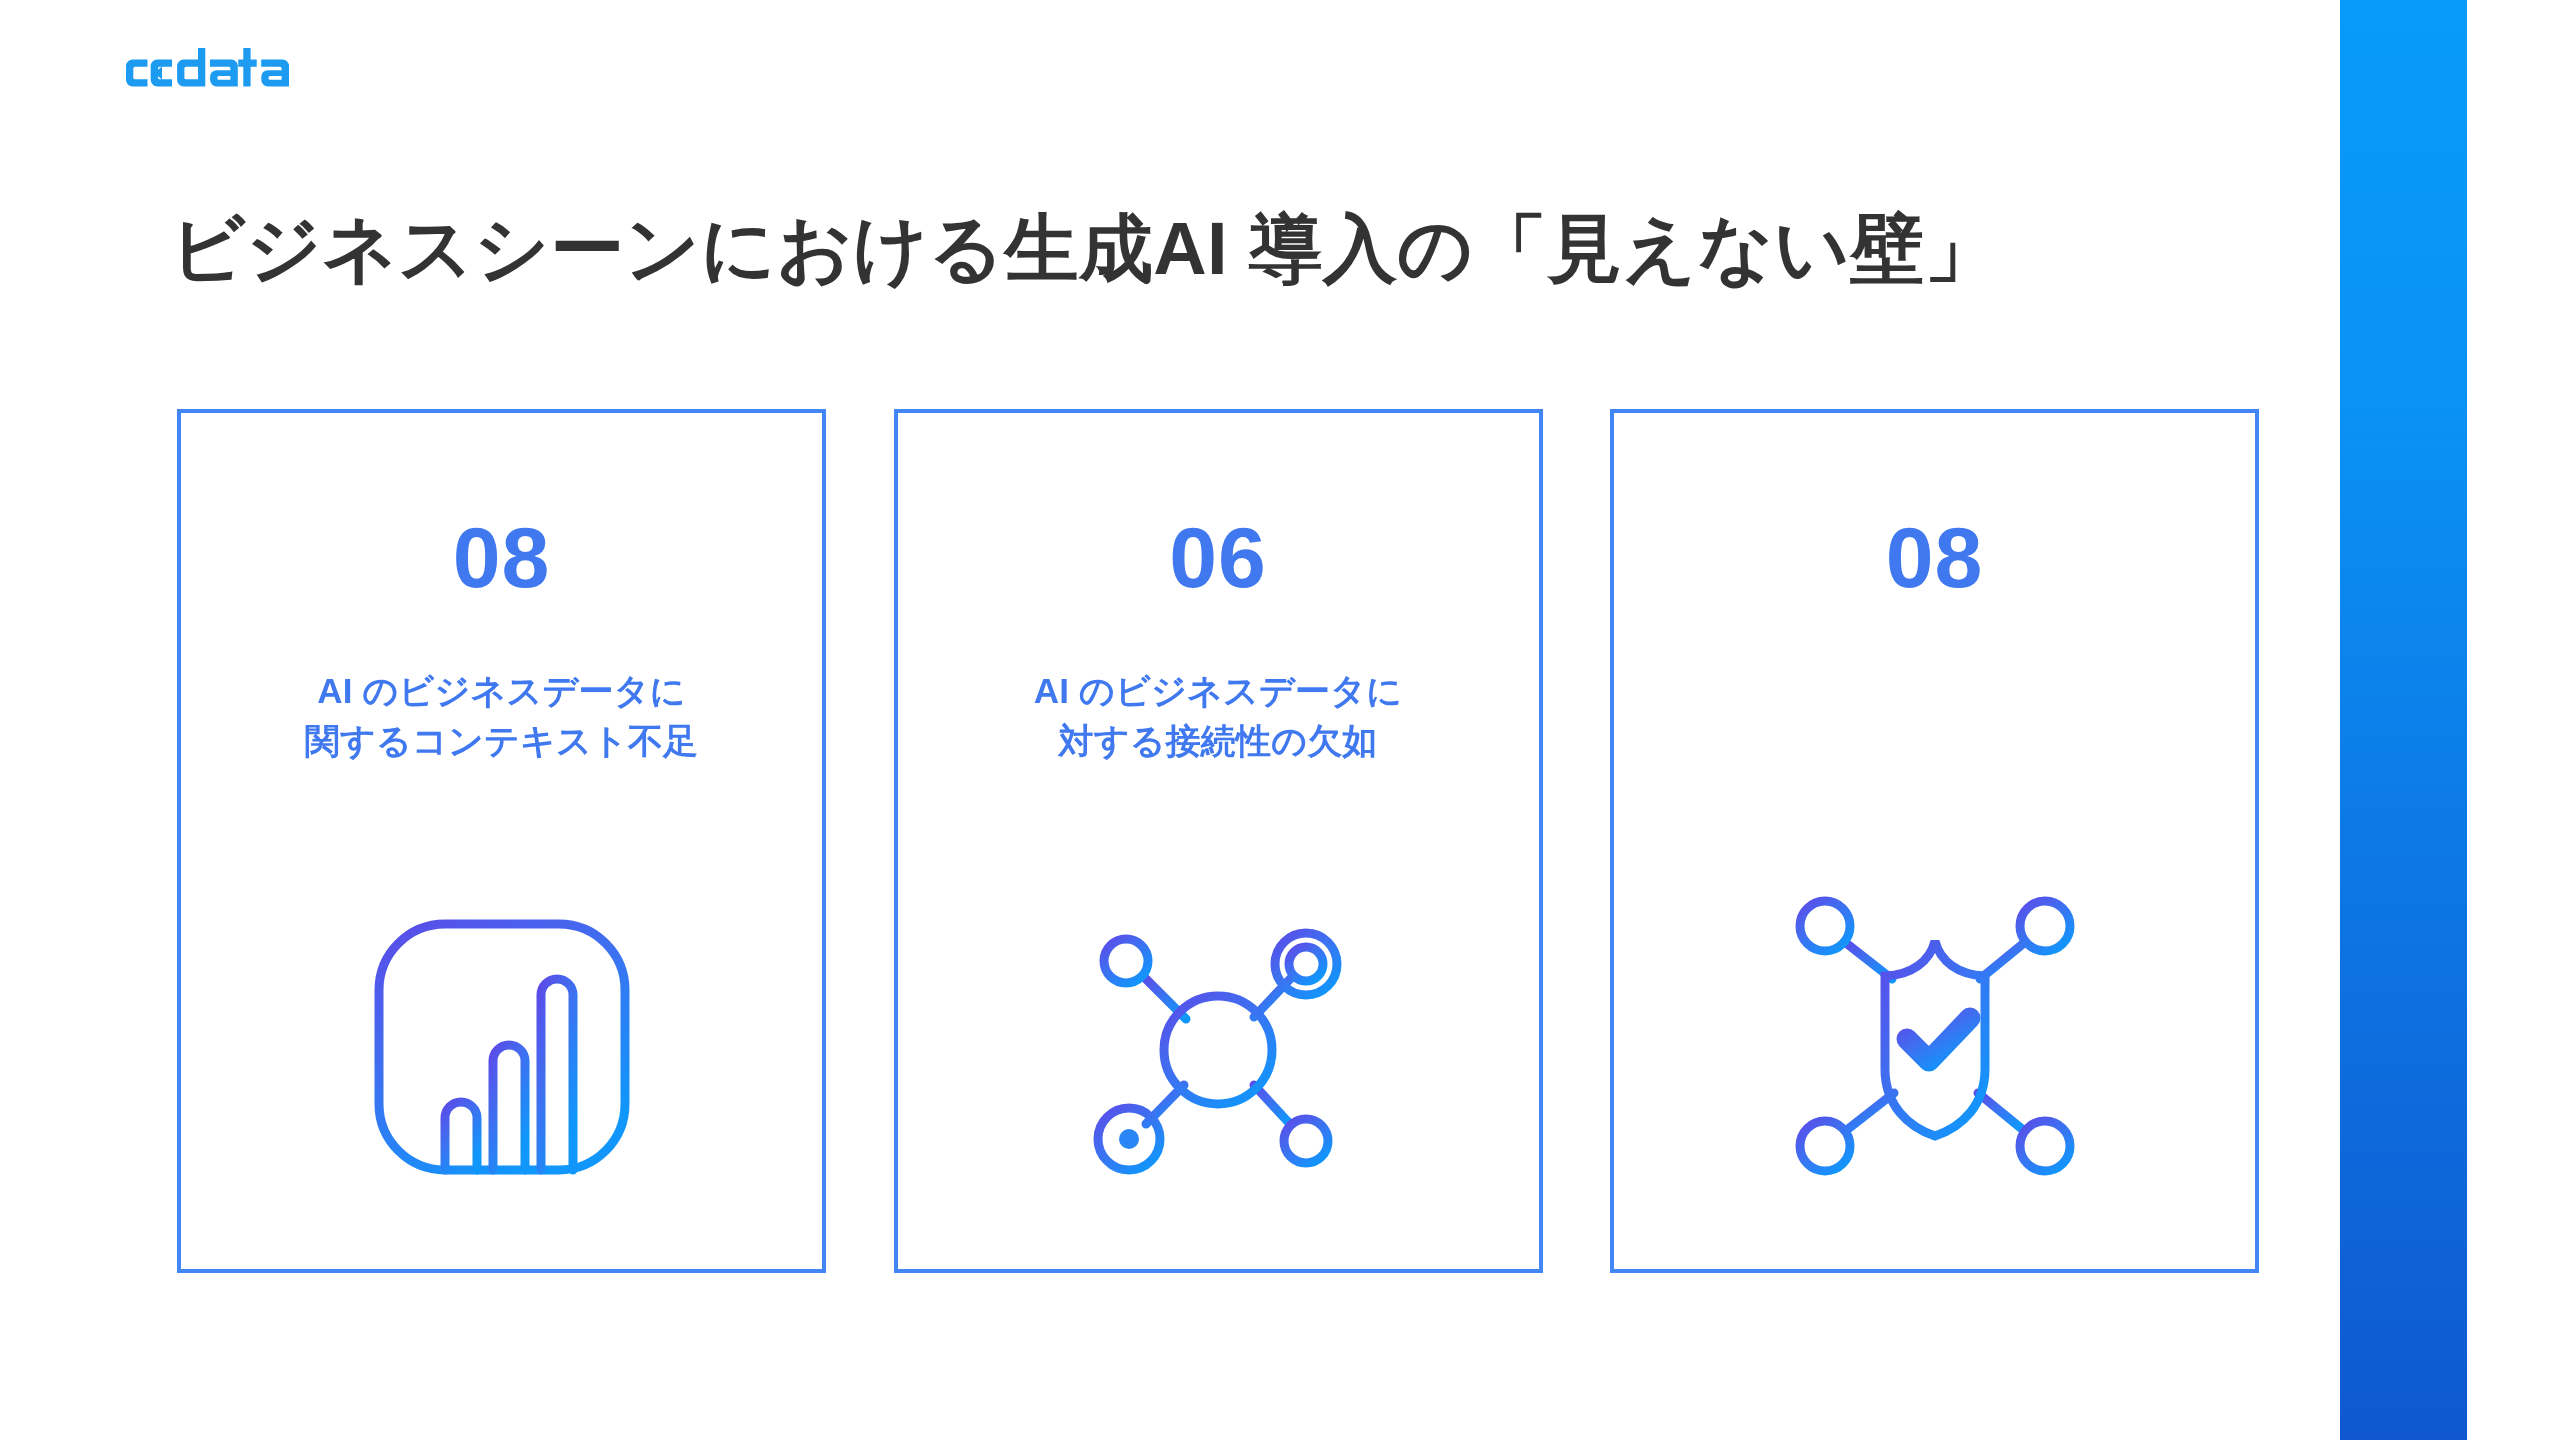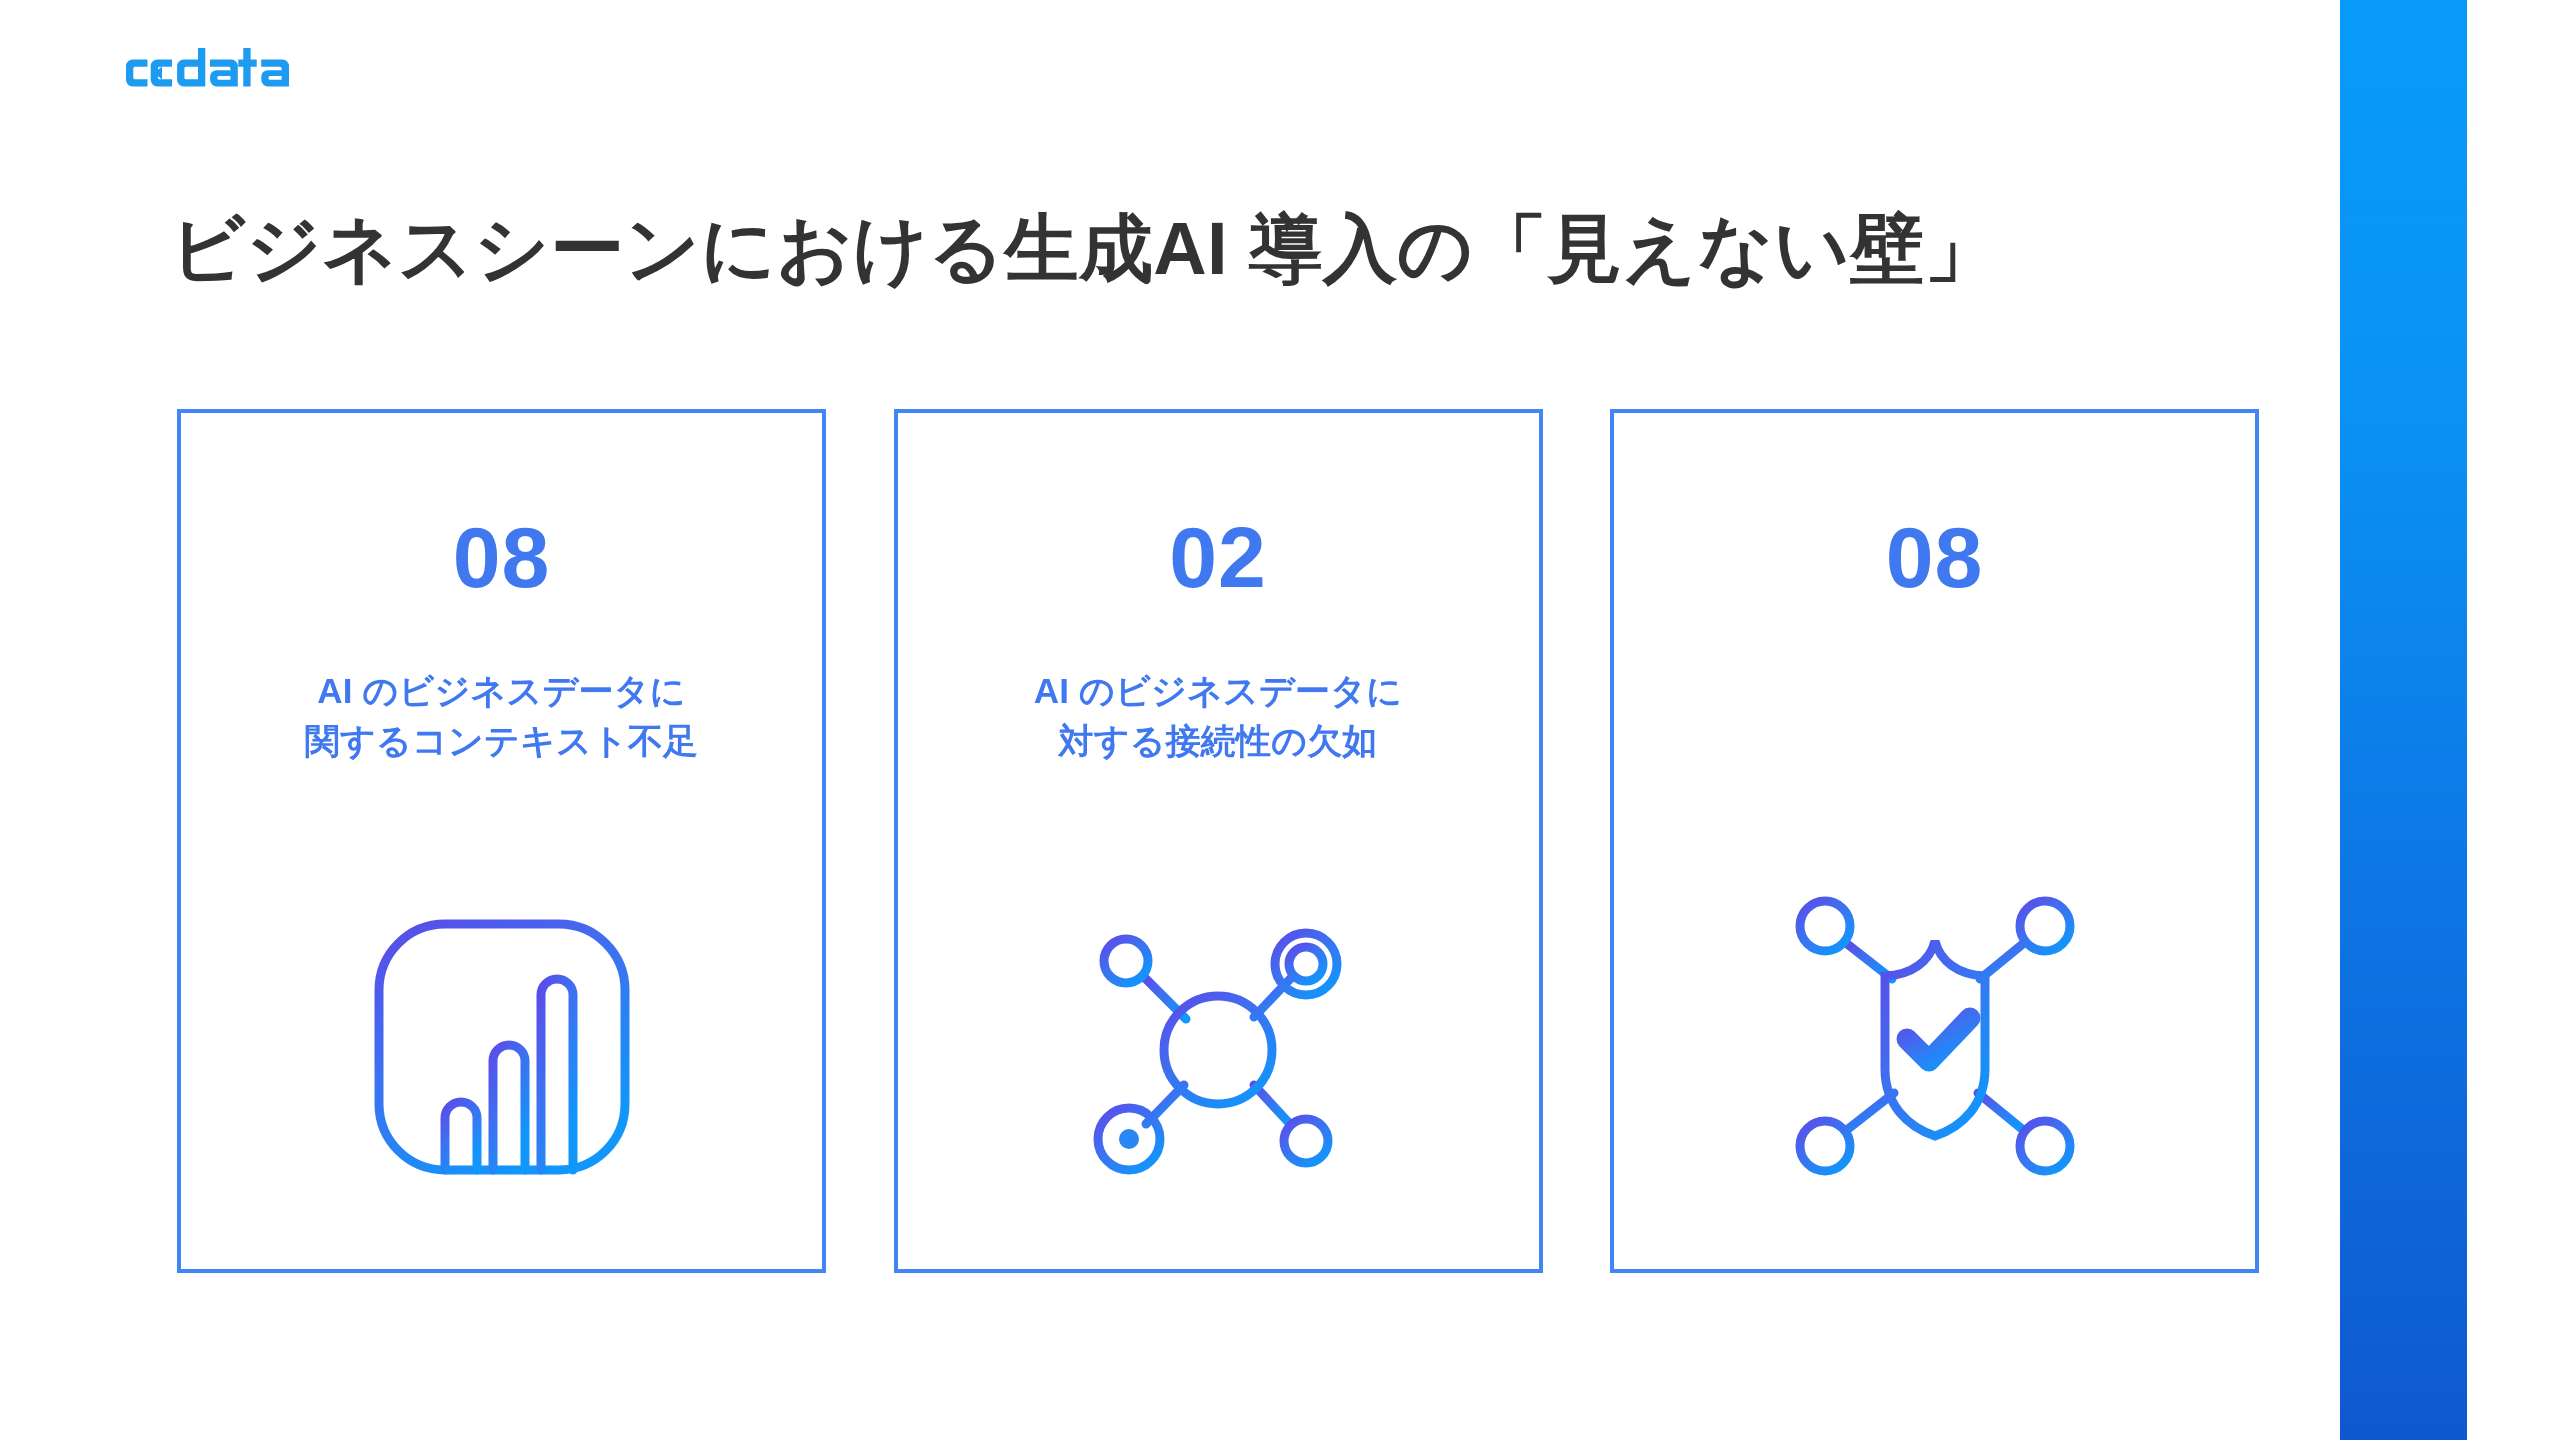--- a/index.html
+++ b/index.html
@@ -156,21 +156,21 @@
           </defs>
           <rect x="11" y="11" width="246" height="246" rx="66" ry="66" fill="none" stroke="url(#g1)" stroke-width="9"></rect>
           <path d="M77 257 V205 a16 16 0 0 1 32 0 V257" fill="none" stroke="url(#g1)" stroke-width="9" stroke-linecap="round"></path>
           <path d="M125 257 V148 a16 16 0 0 1 32 0 V257" fill="none" stroke="url(#g1)" stroke-width="9" stroke-linecap="round"></path>
           <path d="M173 257 V82 a16 16 0 0 1 32 0 V257" fill="none" stroke="url(#g1)" stroke-width="9" stroke-linecap="round"></path>
         </svg>
       </div>
     </div>
 
     <div class="card">
-      <div class="card-number">02</div>
+      <div class="card-number">06</div>
       <div class="card-label">AI のビジネスデータに
 対する接続性の欠如</div>
       <div class="card-icon">
         <svg width="268" height="262" viewBox="0 0 268 262" xmlns="http://www.w3.org/2000/svg">
           <defs>
             <linearGradient id="g2" x1="0" y1="0" x2="0.8" y2="1">
               <stop offset="0%" stop-color="#5B4BE8"></stop>
               <stop offset="45%" stop-color="#3F6FF0"></stop>
               <stop offset="100%" stop-color="#1196FB"></stop>
             </linearGradient>

